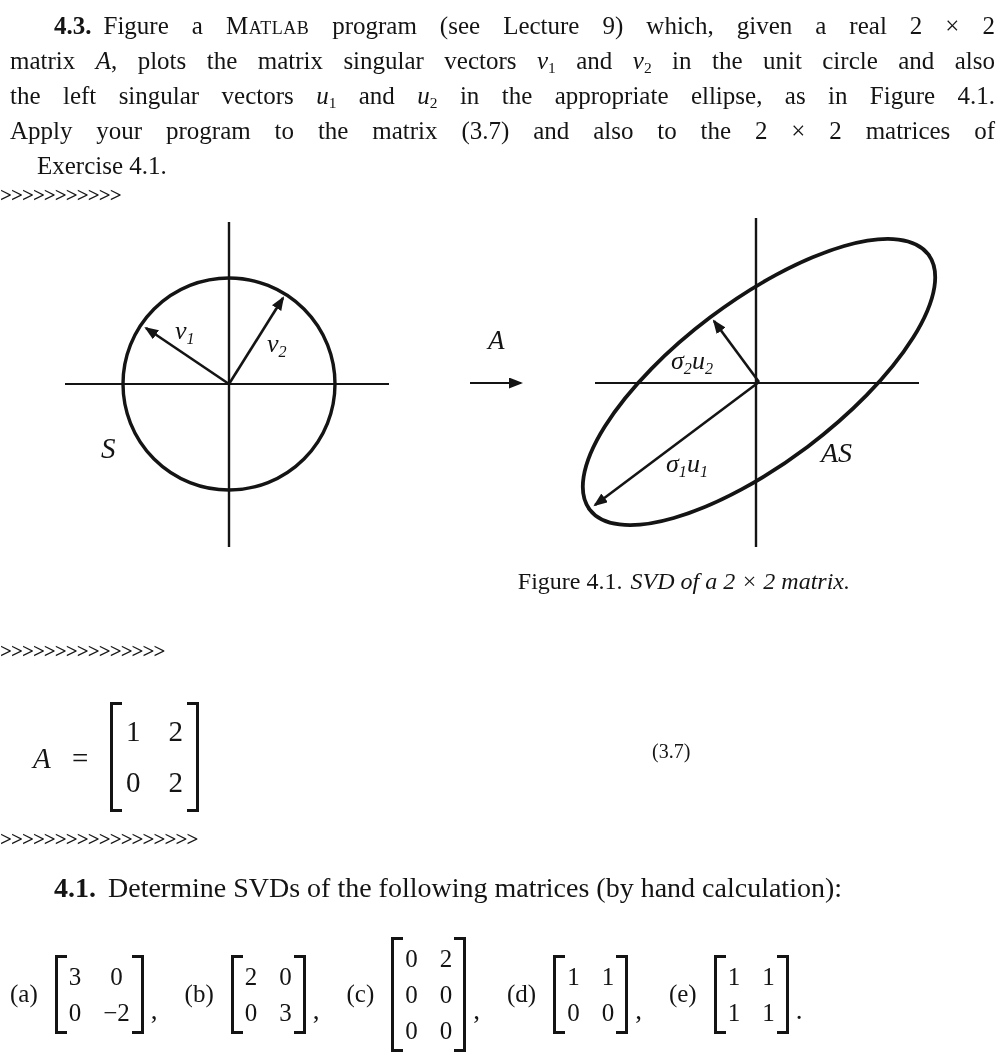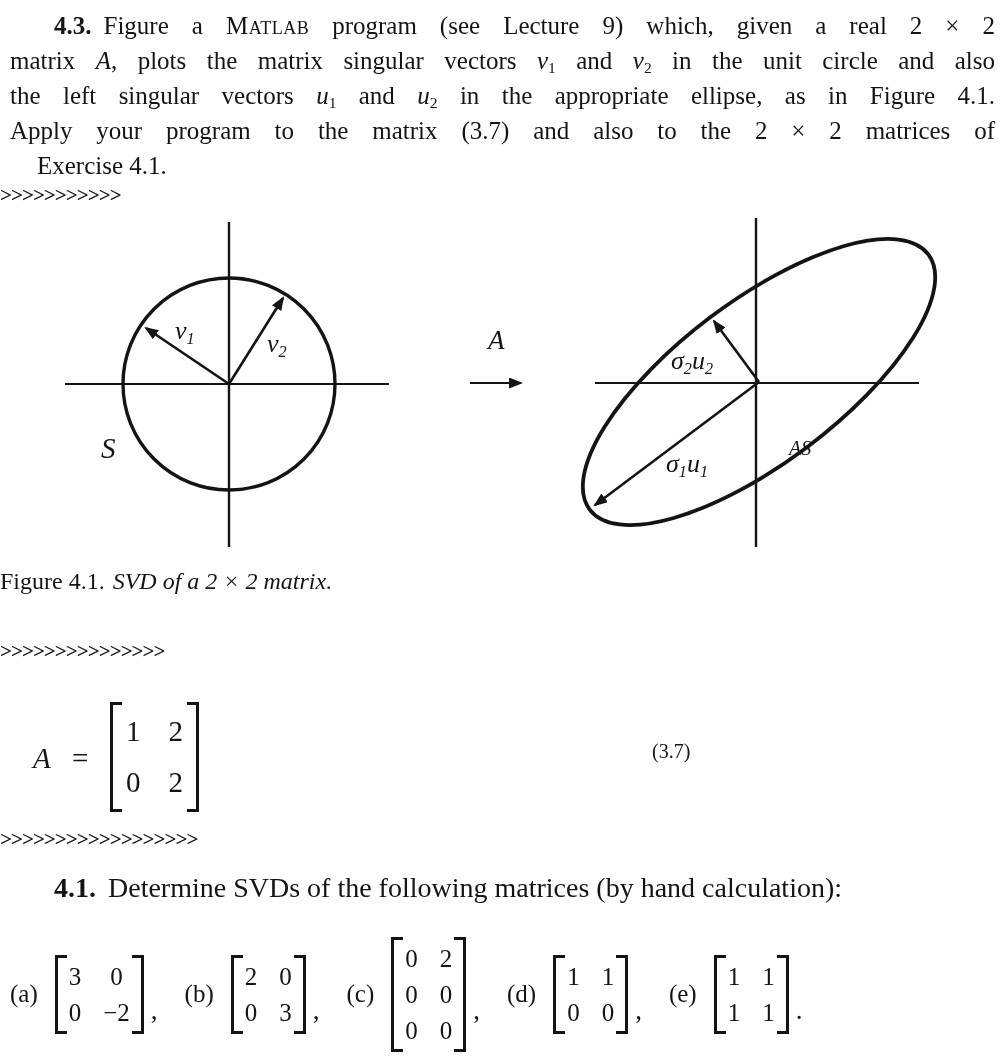--- a/index.html
+++ b/index.html
@@ -31,21 +31,21 @@
   
   #figure { left:0; top:208px; width:988px; height:352px;margin-left:7px; }
   #figure svg { position:absolute; left:0; top:0; }
   .stroke { stroke:var(--ink); fill:none; }
   .fig-svg marker path { fill:var(--ink); stroke:none; }
   .flabel { position:absolute; font-size:26px; font-style:italic; white-space:nowrap; }
   .flabel sub { font-style:italic; }
   #lbl-S { font-size:29px; }
 
   
-  #caption { left:0; top:568px; width:850px; text-align:left; font-size:24px; }
+  #caption { left:0; top:568px; width:850px; text-align:right; font-size:24px; }
   #caption .cap-text { font-style:italic; }
   #caption .cap-tag { margin-right:8px; }
 
   
   #equation { left:0; top:698px; width:1002px; height:118px; }
   #eq-lhs { position:absolute; left:33px; top:44px; font-size:29px; font-style:italic; }
   #eq-rel { position:absolute; left:72px; top:44px; font-size:29px; }
   #eq-mat { position:absolute; left:110px; top:4px; }
   #eq-num { position:absolute; left:652px; top:42px; font-size:20px; }
 
@@ -103,21 +103,21 @@
     <line class="stroke" x1="752" y1="174" x2="588" y2="297" stroke-width="2.6" marker-end="url(#ah)"></line>
     <line class="stroke" x1="752" y1="174" x2="707" y2="113" stroke-width="2.6" marker-end="url(#ah)"></line>
   </svg>
 
   <div class="flabel" id="lbl-v1" style="left:168px; top:108px;"><i>v</i><sub>1</sub></div>
   <div class="flabel" id="lbl-v2" style="left:260px; top:121px;"><i>v</i><sub>2</sub></div>
   <div class="flabel" id="lbl-S" style="left:94px; top:224px;">S</div>
   <div class="flabel" id="lbl-A" style="left:481px; top:117px; font-size:27px;">A</div>
   <div class="flabel" id="lbl-s2u2" style="left:664px; top:138px;"><i>σ</i><sub>2</sub><i>u</i><sub>2</sub></div>
   <div class="flabel" id="lbl-s1u1" style="left:659px; top:241px;"><i>σ</i><sub>1</sub><i>u</i><sub>1</sub></div>
-  <div class="flabel" id="lbl-AS" style="left:782px; top:229px; font-size:20px;">AS</div>
+  <div class="flabel" id="lbl-AS" style="left:814px; top:229px; font-size:28px;">AS</div>
 </div>
 
 <div id="caption" class="abs">
   <span class="cap-tag">Figure 4.1.</span><span class="cap-text">SVD of a 2 × 2 matrix.</span>
 </div>
 
 <div id="sep2" class="abs sep">&gt;&gt;&gt;&gt;&gt;&gt;&gt;&gt;&gt;&gt;&gt;&gt;&gt;&gt;&gt;</div>
 
 <div id="equation" class="abs">
   <span id="eq-lhs">A</span>

